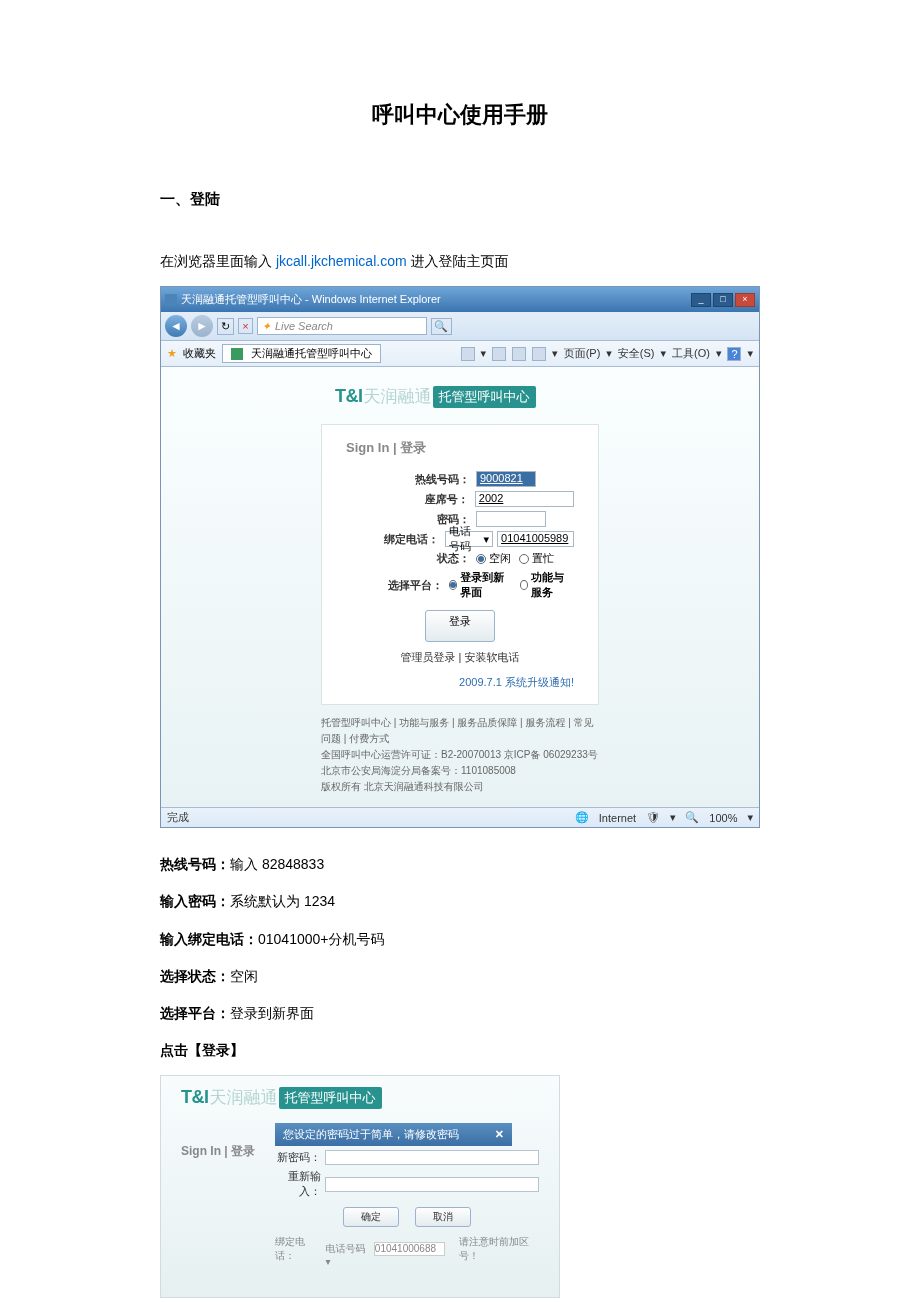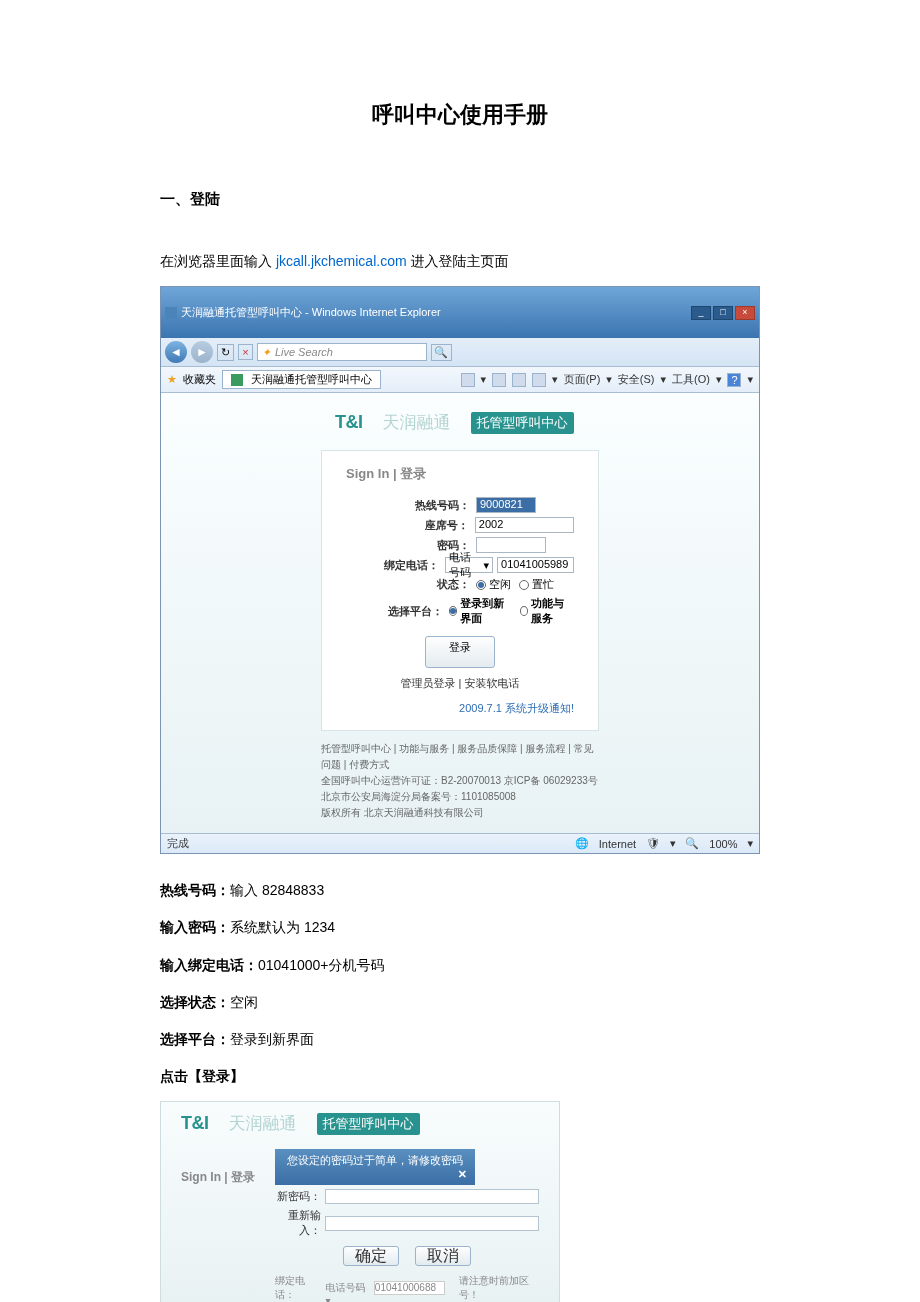--- a/index.html
+++ b/index.html
@@ -5,69 +5,69 @@
 * { box-sizing: border-box; margin: 0; padding: 0; }
 body { font-family: "SimSun", "Microsoft YaHei", sans-serif; font-size: 14px; color: #000; background: #fff; width: 920px; margin: 0 auto; padding: 100px 160px 80px 160px; }
 .doc-title { text-align: center; font-size: 22px; font-weight: bold; margin-bottom: 60px; font-family: "SimHei", sans-serif; }
 .section-heading { font-size: 15px; font-weight: bold; margin-bottom: 40px; font-family: "SimHei", sans-serif; }
 .body-line { margin-bottom: 12px; line-height: 1.8; }
 .hyperlink { color: #0066cc; }
 .bold-label { font-weight: bold; }
 
 
 .browser-window { border: 1px solid #7b94b3; background: #fff; font-size: 11px; margin: 12px 0 24px 0; font-family: "Tahoma", "Microsoft YaHei", sans-serif; }
-.titlebar { background: linear-gradient(#6fa6d8,#3b75b0); color: #fff; display: flex; align-items: center; padding: 18px 4px; font-size: 11px; }
+.titlebar { background: linear-gradient(#6fa6d8,#3b75b0); color: #fff; display: flex; align-items: center; padding: 5px 4px; font-size: 11px; }
 .titlebar .win-btns { margin-left: auto; display: flex; gap: 2px; }
 .win-btn { width: 20px; height: 14px; background: #2b5a8c; border: 1px solid #1e476f; color: #fff; display: flex; align-items: center; justify-content: center; font-size: 9px; line-height: 1; }
 .win-btn.close { background: #c74a3b; border-color: #a0392d; }
 .navbar { background: linear-gradient(#e4eef9,#d4e4f4); display: flex; align-items: center; padding: 3px 4px; gap: 4px; border-bottom: 1px solid #a8bdd4; }
 .nav-arrow { width: 22px; height: 22px; border-radius: 50%; background: linear-gradient(#7fb3e0,#3e7ab4); display: flex; align-items: center; justify-content: center; color: #fff; font-size: 12px; }
 .urlbar { flex: 1; height: 18px; background: #fff; border: 1px solid #9bb3cc; padding: 1px 4px; display: flex; align-items: center; }
 .fav-icon-sm { width: 12px; height: 12px; background: #3b9b5e; margin-right: 4px; }
 .search-box { width: 170px; height: 18px; background: #fff; border: 1px solid #9bb3cc; display: flex; align-items: center; padding: 0 4px; gap: 4px; color: #888; font-style: italic; }
 .menubar { background: linear-gradient(#eaf2fb,#dbe9f7); display: flex; gap: 10px; padding: 2px 6px; font-size: 11px; color: #000; border-bottom: 1px solid #a8bdd4; }
 .favbar { background: linear-gradient(#f2f7fc,#e4eef9); display: flex; align-items: center; padding: 3px 6px; gap: 6px; border-bottom: 1px solid #a8bdd4; }
 .tab-chip { background: #fff; border: 1px solid #9bb3cc; padding: 1px 8px; display: flex; align-items: center; gap: 4px; }
 .cmdbar { margin-left: auto; display: flex; align-items: center; gap: 6px; color: #333; }
 .cmd-icon { width: 14px; height: 14px; background: #d0dceb; border: 1px solid #9bb3cc; display: inline-block; }
 .content-area { background: linear-gradient(#fafeff,#e8f2f4); padding: 8px 160px 12px 160px; position: relative; }
-.logo-row { display: flex; align-items: center; gap: 20px; margin: 10px 0 16px 14px; }
+.logo-row { display: flex; align-items: center; gap: 1px; margin: 10px 0 16px 14px; }
 .logo-tni { font-size: 18px; font-weight: bold; color: #28938e; letter-spacing: -0.5px; }
 .logo-cn { font-size: 17px; color: #b4d4d2; font-weight: normal; }
 .logo-badge { background: #28938e; color: #fff; padding: 2px 6px; font-size: 13px; border-radius: 2px; }
 
 .login-panel { background: #fff; border: 1px solid #d8e4e6; padding: 14px 24px; font-size: 11px; }
 .sign-in-h { font-size: 13px; color: #888; font-weight: bold; margin-bottom: 14px; }
 .form-row { display: flex; align-items: center; margin-bottom: 4px; }
 .form-row .lbl { width: 130px; text-align: right; padding-right: 6px; font-weight: bold; color: #333; }
-.form-row .inp { height: 16px; border: 1px solid #a9b8c4; background: #fff; padding: 0 3px; }
+.form-row .inp { height: 16px; border: 1px solid #a9b8c4; background: #fff; padding: 0 3px; text-decoration: underline; }
 .form-row .inp.sel { background: #3a6ea5; color: #fff; }
 .form-row .sel-box { height: 16px; border: 1px solid #a9b8c4; background: #fff; padding: 0 3px; display: inline-flex; align-items: center; gap: 4px; }
 .radio-dot { width: 10px; height: 10px; border: 1px solid #666; border-radius: 50%; display: inline-flex; align-items: center; justify-content: center; }
 .radio-dot.on::after { content: ""; width: 6px; height: 6px; background: #3a6ea5; border-radius: 50%; }
 .login-btn { display: block; margin: 10px auto 8px auto; width: 70px; height: 32px; background: linear-gradient(#fefefe,#e3ebef); border: 1px solid #9bb3cc; border-radius: 3px; text-align: center; line-height: 20px; font-size: 11px; }
 .links-row { text-align: center; font-size: 11px; color: #333; margin-top: 4px; }
 .notice-row { text-align: right; color: #2d6db1; font-size: 11px; margin-top: 10px; }
 .footer-txt { font-size: 10px; color: #666; margin-top: 10px; line-height: 1.6; }
 .watermark { position: absolute; left: 0; right: 0; bottom: 10px; text-align: center; font-size: 40px; color: #d5e5e6; font-weight: bold; letter-spacing: 2px; pointer-events: none; font-family: Arial, sans-serif; }
 .statusbar { background: linear-gradient(#eaf2fb,#dbe9f7); display: flex; align-items: center; padding: 2px 6px; font-size: 11px; color: #333; border-top: 1px solid #a8bdd4; }
 .done-txt { color: #333; }
 .sb-right { margin-left: auto; display: flex; gap: 10px; align-items: center; }
 
 
 .ss2 { border: 1px solid #d0dde0; background: linear-gradient(#f8fcfd,#e6f0f1); font-size: 11px; margin: 12px 0 24px 0; width: 400px; padding-bottom: 20px; font-family: "Tahoma","Microsoft YaHei", sans-serif; position: relative; }
 .ss2-body { padding: 10px 20px; display: flex; gap: 20px; }
 .ss2 .side-h { font-size: 12px; color: #888; font-weight: bold; padding-top: 20px; }
-.dialog { background: linear-gradient(#5a8fc0,#3a6ea5); color: #fff; padding: 4px 8px; font-size: 11px; display: flex; align-items: center; width: 200px; flex-direction: column; }
+.dialog { background: linear-gradient(#5a8fc0,#3a6ea5); color: #fff; padding: 4px 8px; font-size: 11px; display: flex; align-items: center; width: 237px; }
 .dialog .x { margin-left: auto; font-weight: bold; }
 .ss2-form { margin-top: 4px; }
 .ss2-form .row { display:flex; align-items:center; margin-bottom:4px; font-size:11px; color:#333;}
 .ss2-form .row .l { width:50px; text-align:right; padding-right:4px;}
 .ss2-form .row .f { flex:1; height:15px; border:1px solid #b4c4d0; background:#fff;}
-.btn-sm { width:56px; height:20px; background:linear-gradient(#fefefe,#e3ebef); border:1px solid #9bb3cc; border-radius:3px; text-align:center; line-height:18px; font-size:16px;}
+.btn-sm { width:56px; height:20px; background:linear-gradient(#fefefe,#e3ebef); border:1px solid #9bb3cc; border-radius:3px; text-align:center; line-height:18px; font-size:10px;}
 .dim { color:#888; font-size:10px; }
 .ss2-lower { padding:4px 0 0 70px; font-size:11px; color:#333; }
 .ss2-lower .row { display:flex; align-items:center; gap:6px; margin-bottom:4px;}
 
 </style>
 </head>
 <body>
 
 <h1 class="doc-title">呼叫中心使用手册</h1>
 

